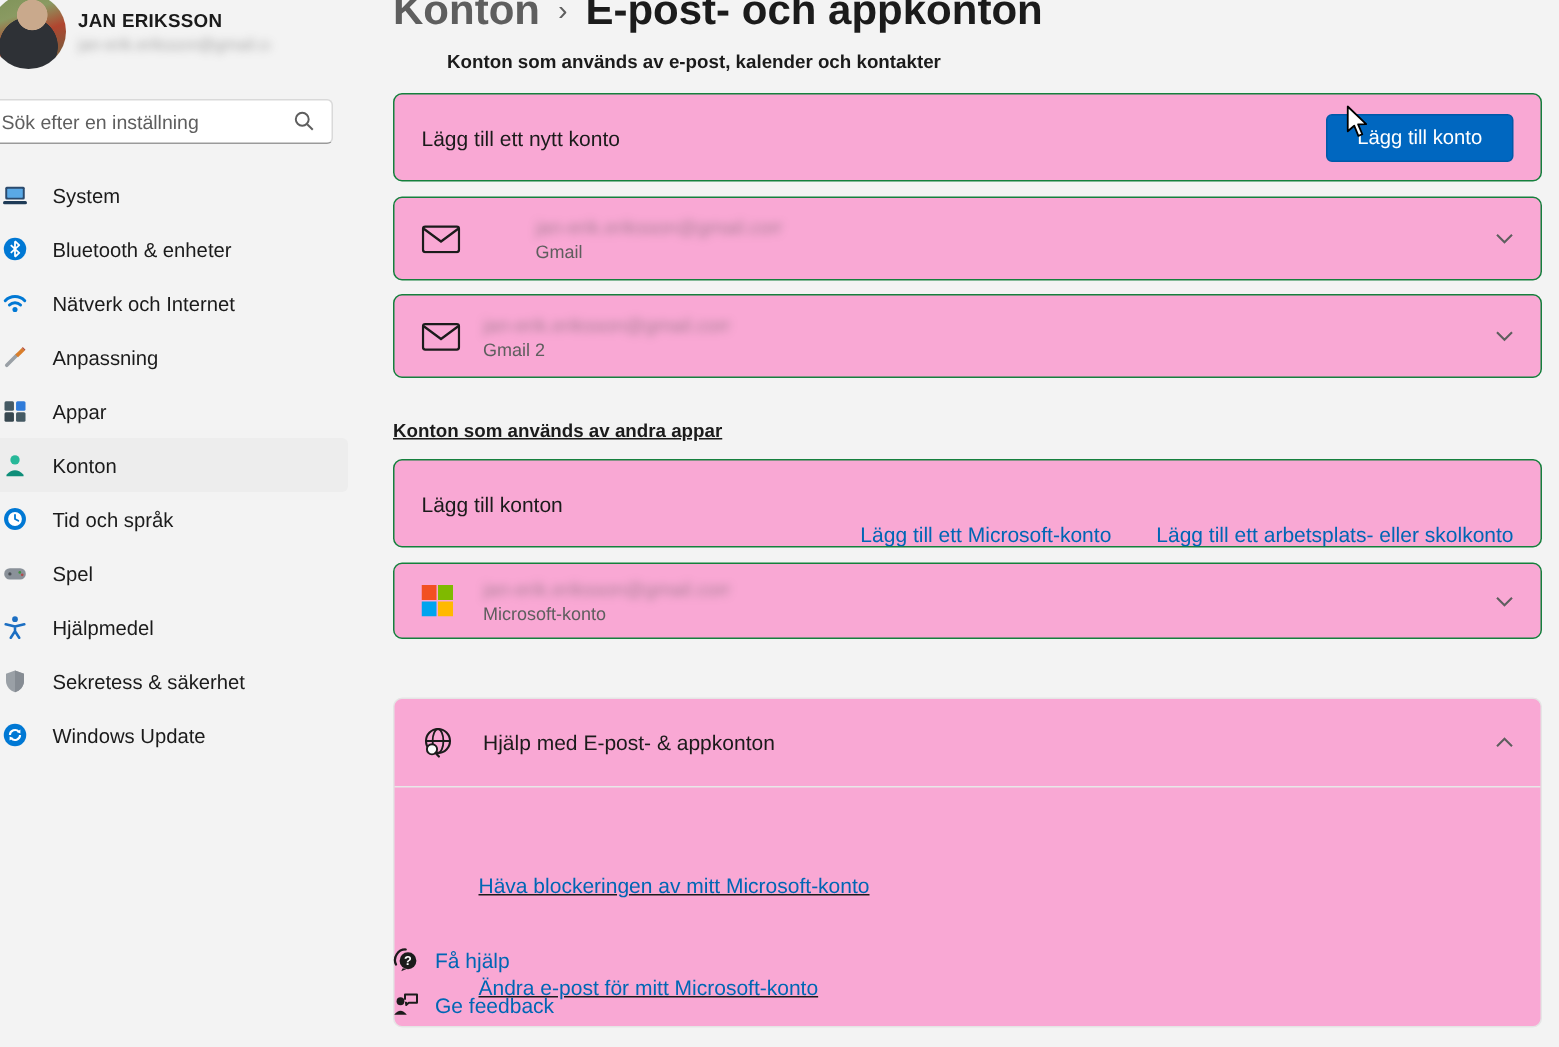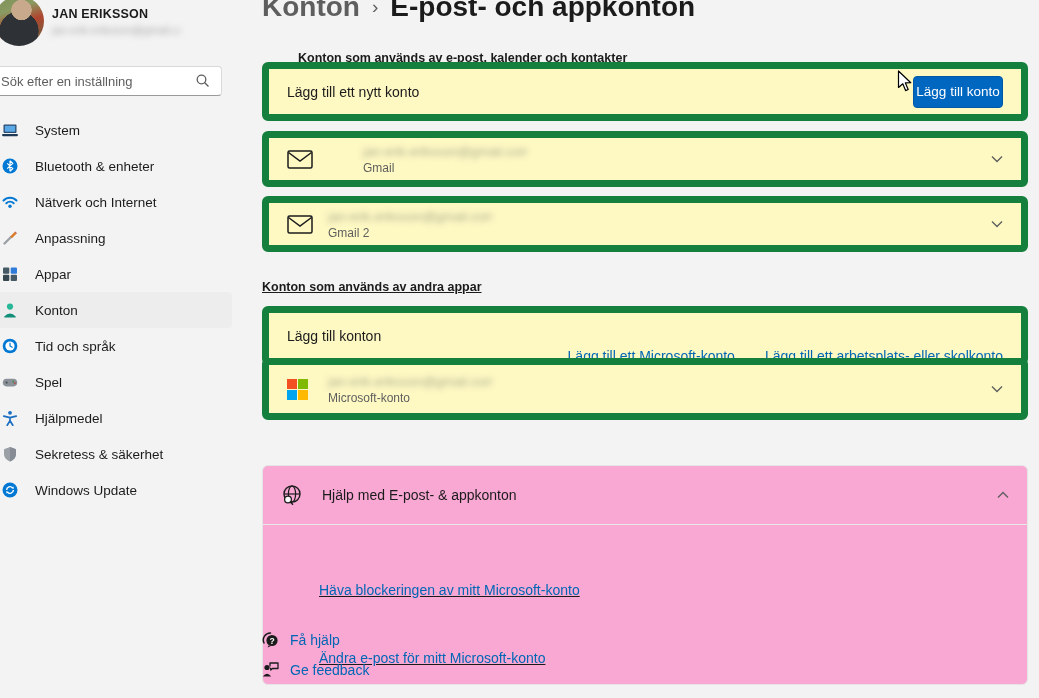--- a/index.html
+++ b/index.html
@@ -46,29 +46,29 @@
 
   
   #breadcrumb { left:262px; top:-9px; white-space:nowrap; }
   #breadcrumb .parent { font-size:28px; font-weight:600; color:#5e5e5e; }
   #breadcrumb .sep { font-size:19px; color:#5e5e5e; margin:0 12px; vertical-align:3px; }
   #breadcrumb .current { font-size:28px; font-weight:600; color:#1b1b1b; }
 
   .section-label { left:262px; font-size:12.5px; font-weight:700; color:#1b1b1b; }
 
   .card {
-    left:262px; width:766px; background:#fef9c3;
-    border:7px solid #15803d; border-radius:6px;
+    left:262px; width:766px; background:#f9a8d4;
+    border:1px solid #15803d; border-radius:6px;
     display:flex; align-items:center; padding:0 18px;
   }
   .card-text { font-size:14px; color:#1b1b1b; }
   .grow { flex:1; }
 
   .accent-btn {
-    width:90px; height:32px; border:1px solid #0059a8; border-radius:4px;
+    width:125px; height:32px; border:1px solid #0059a8; border-radius:4px;
     background:#0067c0; color:#fff; font-family:inherit; font-size:13.5px;
     cursor:pointer;
   }
   .acct-icon { width:28px; flex:none; margin-right:13px; display:flex; align-items:center; }
   .acct-lines { display:flex; flex-direction:column; justify-content:center; }
   .acct-sub { font-size:12px; color:#5e5e5e; margin-top:2px; }
   .chev { width:12px; height:8px; flex:none; }
   .blur-line { font-size:13px; width:165px; }
 
   .link { color:#0066b4; font-size:14px; text-decoration:none; cursor:pointer; white-space:nowrap;margin-top:40px; }
@@ -188,21 +188,21 @@
       </svg>
       <span class="nav-label">Windows Update</span>
     </div>
   </div>
 </div>
 
 <div id="breadcrumb" class="abs">
   <span class="parent">Konton</span><span class="sep">›</span><span class="current">E-post- och appkonton</span>
 </div>
 
-<div class="abs section-label" style="top:51px;padding-left:36px;">Konton som används av e-post, kalender och kontakter</div>
+<div class="abs section-label" style="top:34px;padding-left:36px;">Konton som används av e-post, kalender och kontakter</div>
 
 <div class="abs card" style="top:62px; height:59px;">
   <span class="card-text">Lägg till ett nytt konto</span>
   <span class="grow"></span>
   <button class="accent-btn">Lägg till konto</button>
 </div>
 
 <div class="abs card" style="top:131px; height:56px;gap:35px;">
   <span class="acct-icon">
     <svg width="26" height="19" viewBox="0 0 26 19">
@@ -239,21 +239,21 @@
 
 <div class="abs section-label" style="top:280px;text-decoration:underline;">Konton som används av andra appar</div>
 
 <div class="abs card" style="top:306px; height:59px;">
   <span class="card-text">Lägg till konton</span>
   <span class="grow"></span>
   <a class="link" style="margin-right:30px;">Lägg till ett Microsoft-konto</a>
   <a class="link">Lägg till ett arbetsplats- eller skolkonto</a>
 </div>
 
-<div class="abs card" style="top:358px; height:62px;justify-content:flex-end;">
+<div class="abs card" style="top:375px; height:51px;justify-content:flex-end;">
   <span class="acct-icon">
     <svg width="21" height="21" viewBox="0 0 21 21">
       <rect x="0" y="0" width="10" height="10" fill="#f25022"></rect>
       <rect x="11" y="0" width="10" height="10" fill="#7fba00"></rect>
       <rect x="0" y="11" width="10" height="10" fill="#00a4ef"></rect>
       <rect x="11" y="11" width="10" height="10" fill="#ffb900"></rect>
     </svg>
   </span>
   <span class="acct-lines">
     <span class="blur-line blur-email">jan-erik.eriksson@gmail.com</span>

